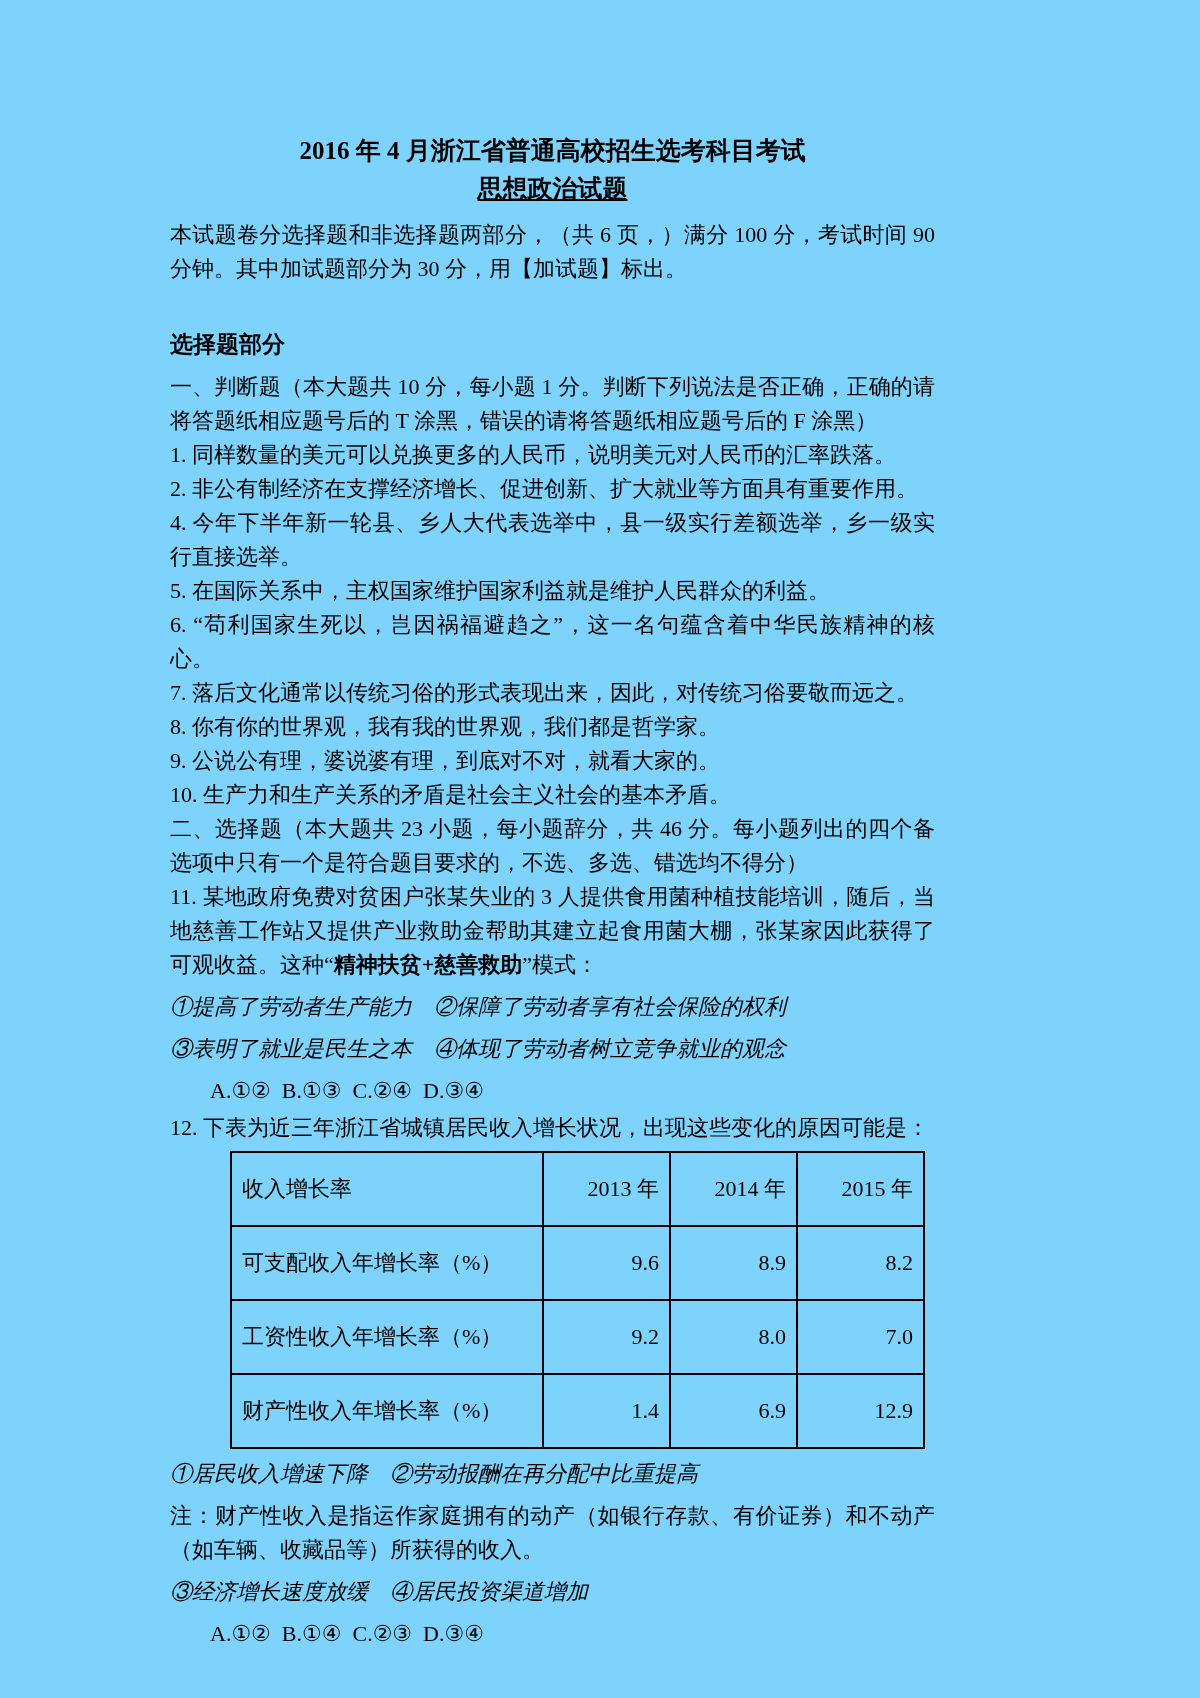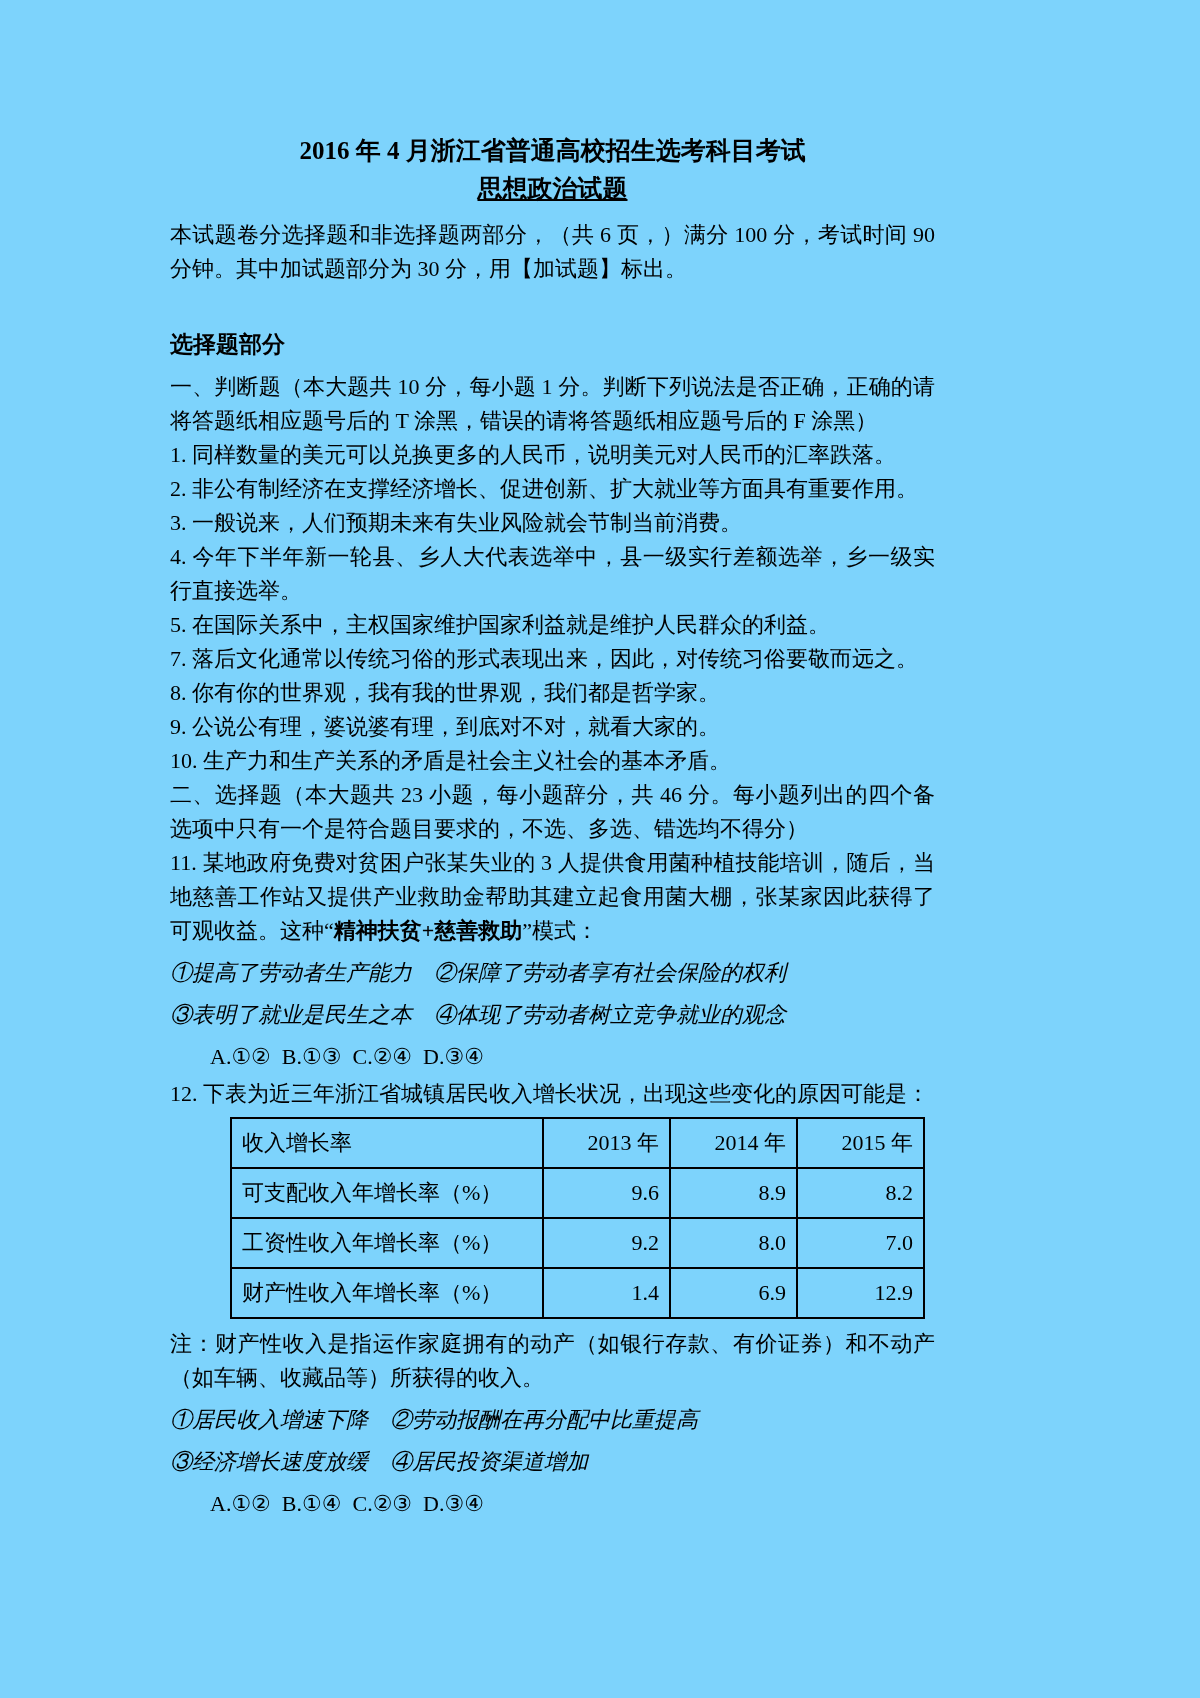--- a/index.html
+++ b/index.html
@@ -59,21 +59,21 @@
   }
   table.income-table {
     border-collapse: collapse;
     margin: 6px 0 8px 60px;
   }
   table.income-table td, table.income-table th {
     border: 2px solid #000000;
     font-weight: normal;
     font-size: 22px;
     line-height: 30px;
-    padding: 9px 10px;
+    padding: 21px 10px;
   }
   table.income-table .col-label {
     width: 290px;
     text-align: left;
   }
   table.income-table .col-year {
     width: 105px;
     text-align: right;
     margin-left: 36px;
   }
@@ -87,23 +87,23 @@
   <h2 class="subtitle">思想政治试题</h2>
 
   <p class="para">本试题卷分选择题和非选择题两部分，（共 6 页，）满分 100 分，考试时间 90 分钟。其中加试题部分为 30 分，用【加试题】标出。</p>
 
   <div class="section-heading">选择题部分</div>
 
   <p class="para">一、判断题（本大题共 10 分，每小题 1 分。判断下列说法是否正确，正确的请将答题纸相应题号后的 T 涂黑，错误的请将答题纸相应题号后的 F 涂黑）</p>
 
   <p class="para">1. 同样数量的美元可以兑换更多的人民币，说明美元对人民币的汇率跌落。</p>
   <p class="para">2. 非公有制经济在支撑经济增长、促进创新、扩大就业等方面具有重要作用。</p>
-  <p class="para">3. 一般说来，人们预期未来有失业风险就会节制当前消费。</p>
   <p class="para">4. 今年下半年新一轮县、乡人大代表选举中，县一级实行差额选举，乡一级实行直接选举。</p>
   <p class="para">5. 在国际关系中，主权国家维护国家利益就是维护人民群众的利益。</p>
+  <p class="para">6. “苟利国家生死以，岂因祸福避趋之”，这一名句蕴含着中华民族精神的核心。</p>
   <p class="para">7. 落后文化通常以传统习俗的形式表现出来，因此，对传统习俗要敬而远之。</p>
   <p class="para">8. 你有你的世界观，我有我的世界观，我们都是哲学家。</p>
   <p class="para">9. 公说公有理，婆说婆有理，到底对不对，就看大家的。</p>
   <p class="para">10. 生产力和生产关系的矛盾是社会主义社会的基本矛盾。</p>
 
   <p class="para">二、选择题（本大题共 23 小题，每小题辞分，共 46 分。每小题列出的四个备选项中只有一个是符合题目要求的，不选、多选、错选均不得分）</p>
 
   <p class="para"><span>11. 某地政府免费对贫困户张某失业的 3 人提供食用菌种植技能培训，随后，当地慈善工作站又提供产业救助金帮助其建立起食用菌大棚，张某家因此获得了可观收益。这种“</span><span class="emph">精神扶贫+慈善救助</span><span>”模式：</span></p>
 
   <p class="para opt-line">①提高了劳动者生产能力　②保障了劳动者享有社会保险的权利</p>
@@ -134,19 +134,19 @@
       </tr>
       <tr>
         <td class="col-label">财产性收入年增长率（%）</td>
         <td class="col-year">1.4</td>
         <td class="col-year">6.9</td>
         <td class="col-year">12.9</td>
       </tr>
     </tbody>
   </table>
 
+  <p class="para opt-line">①居民收入增速下降　②劳动报酬在再分配中比重提高</p>
+
   <p class="para">注：财产性收入是指运作家庭拥有的动产（如银行存款、有价证券）和不动产（如车辆、收藏品等）所获得的收入。</p>
-
-  <p class="para opt-line">①居民收入增速下降　②劳动报酬在再分配中比重提高</p>
   <p class="para opt-line">③经济增长速度放缓　④居民投资渠道增加</p>
   <p class="para ans-line">A.①②  B.①④  C.②③  D.③④</p>
 
 </div>
 
 </body></html>

